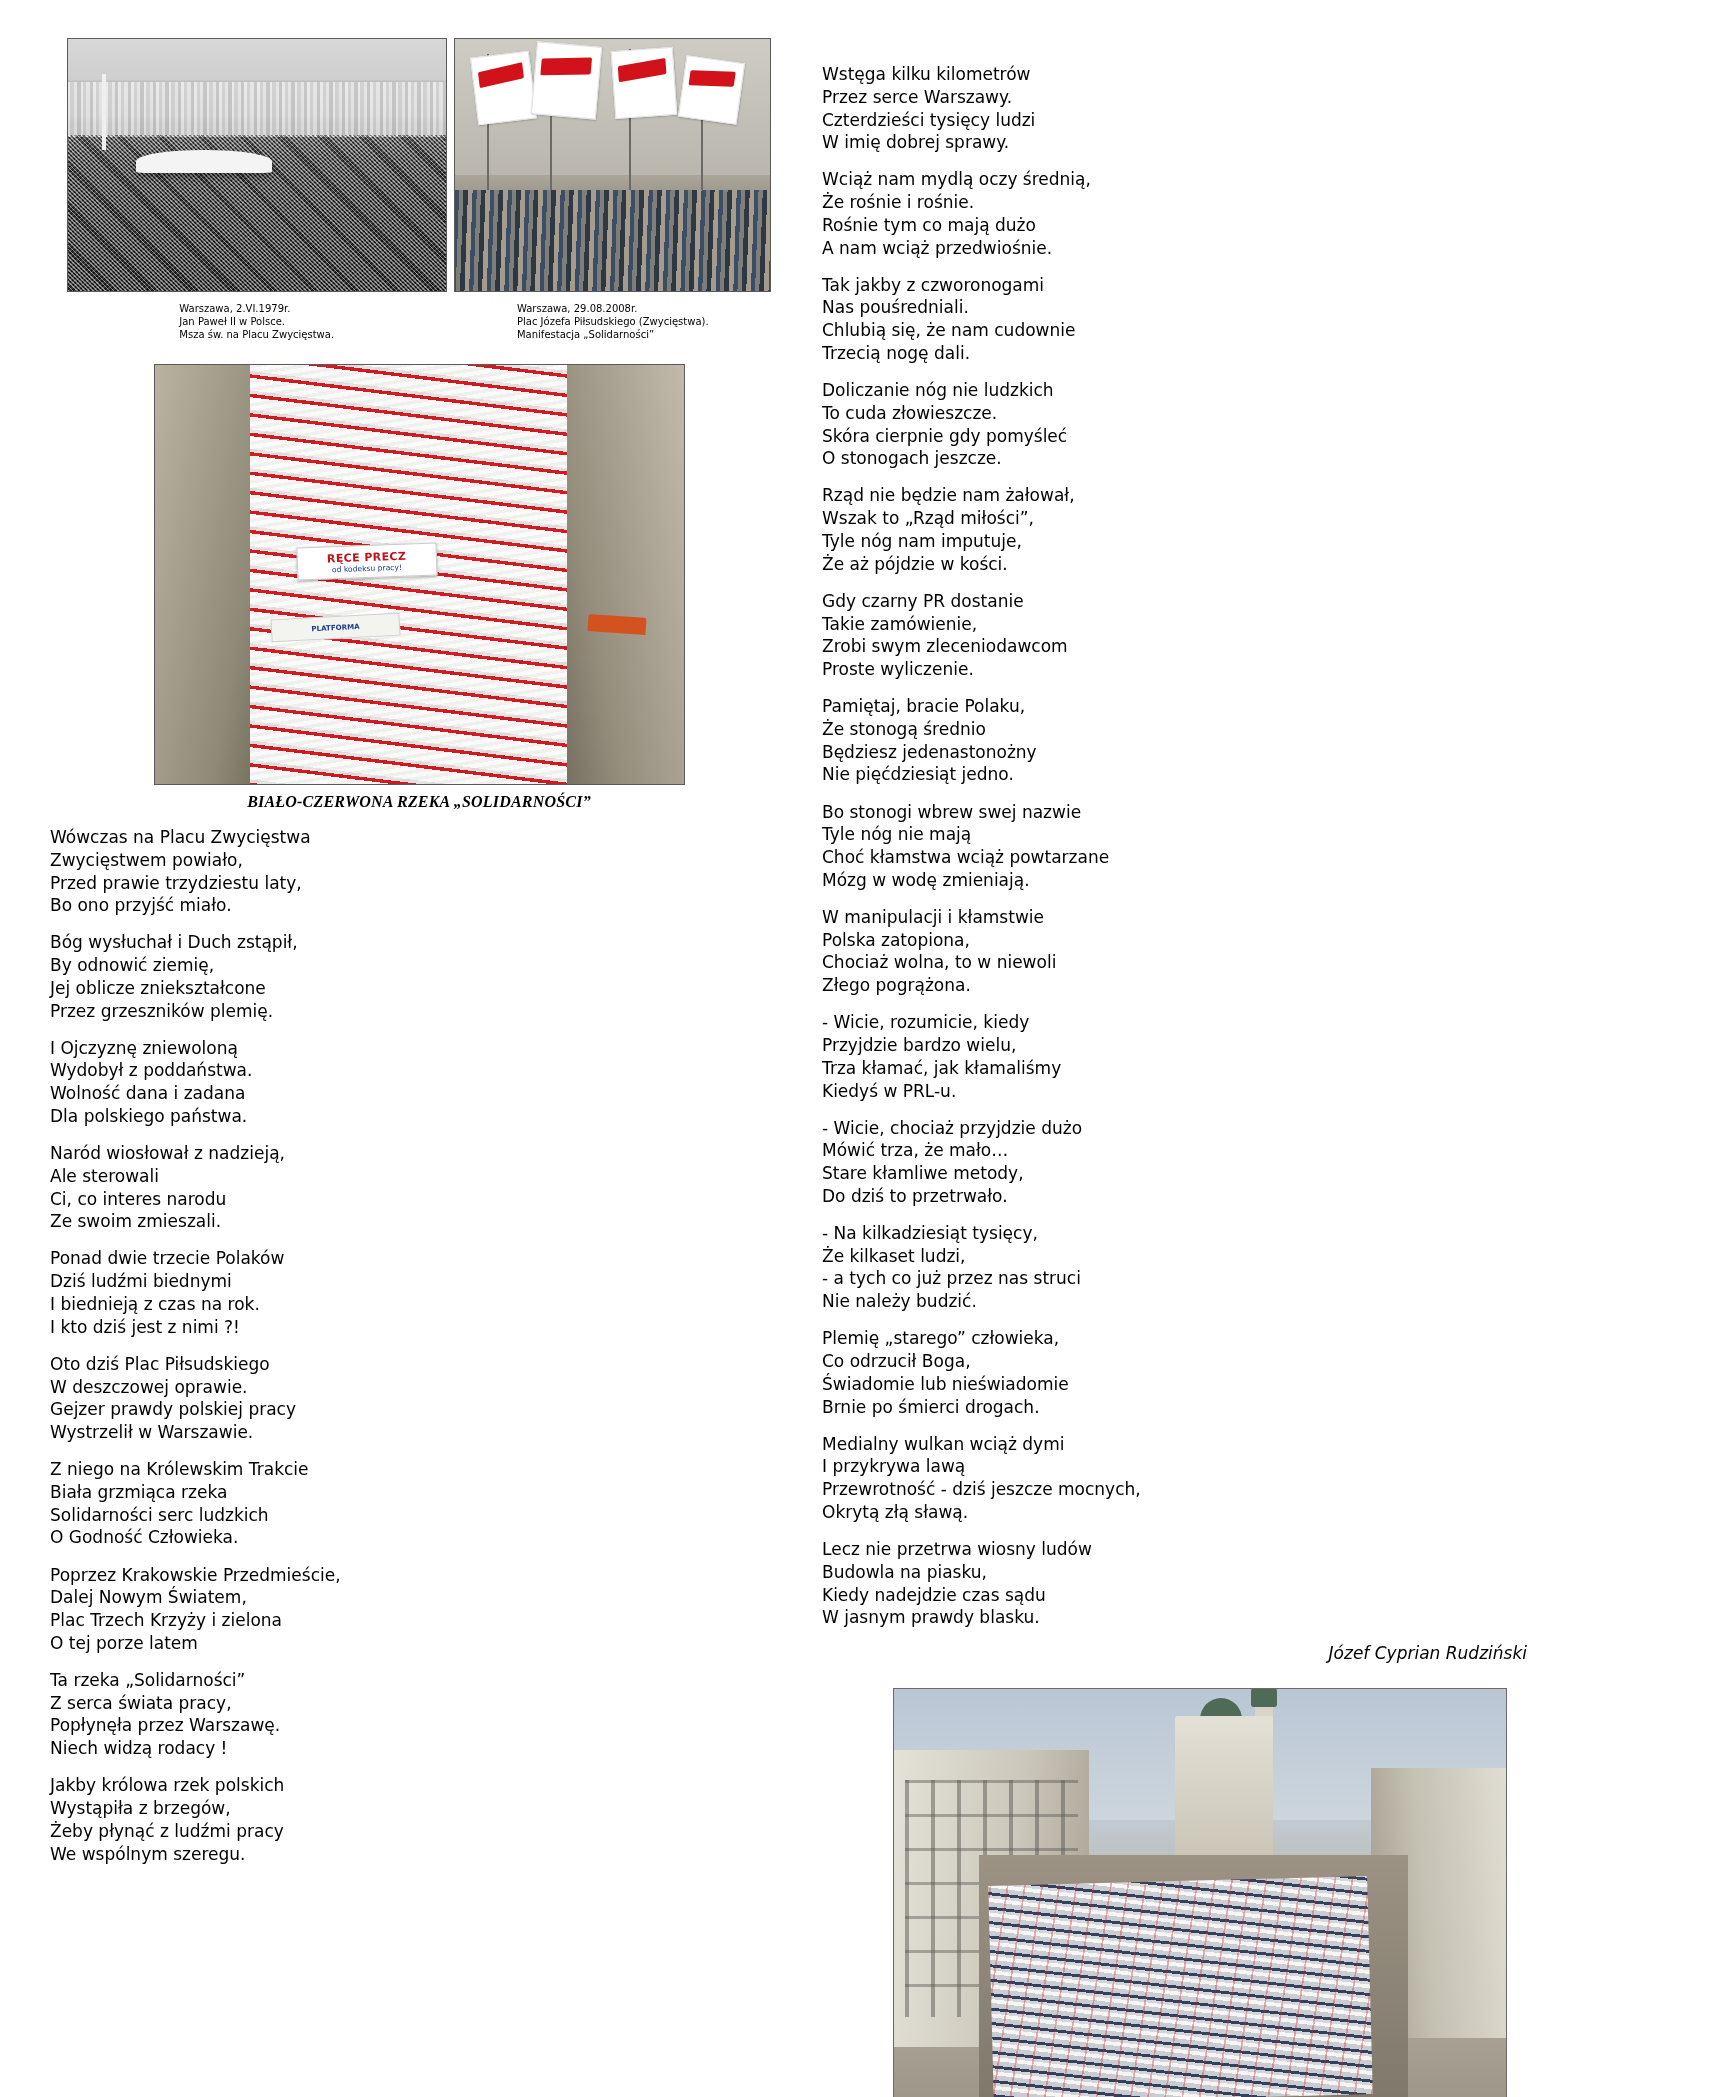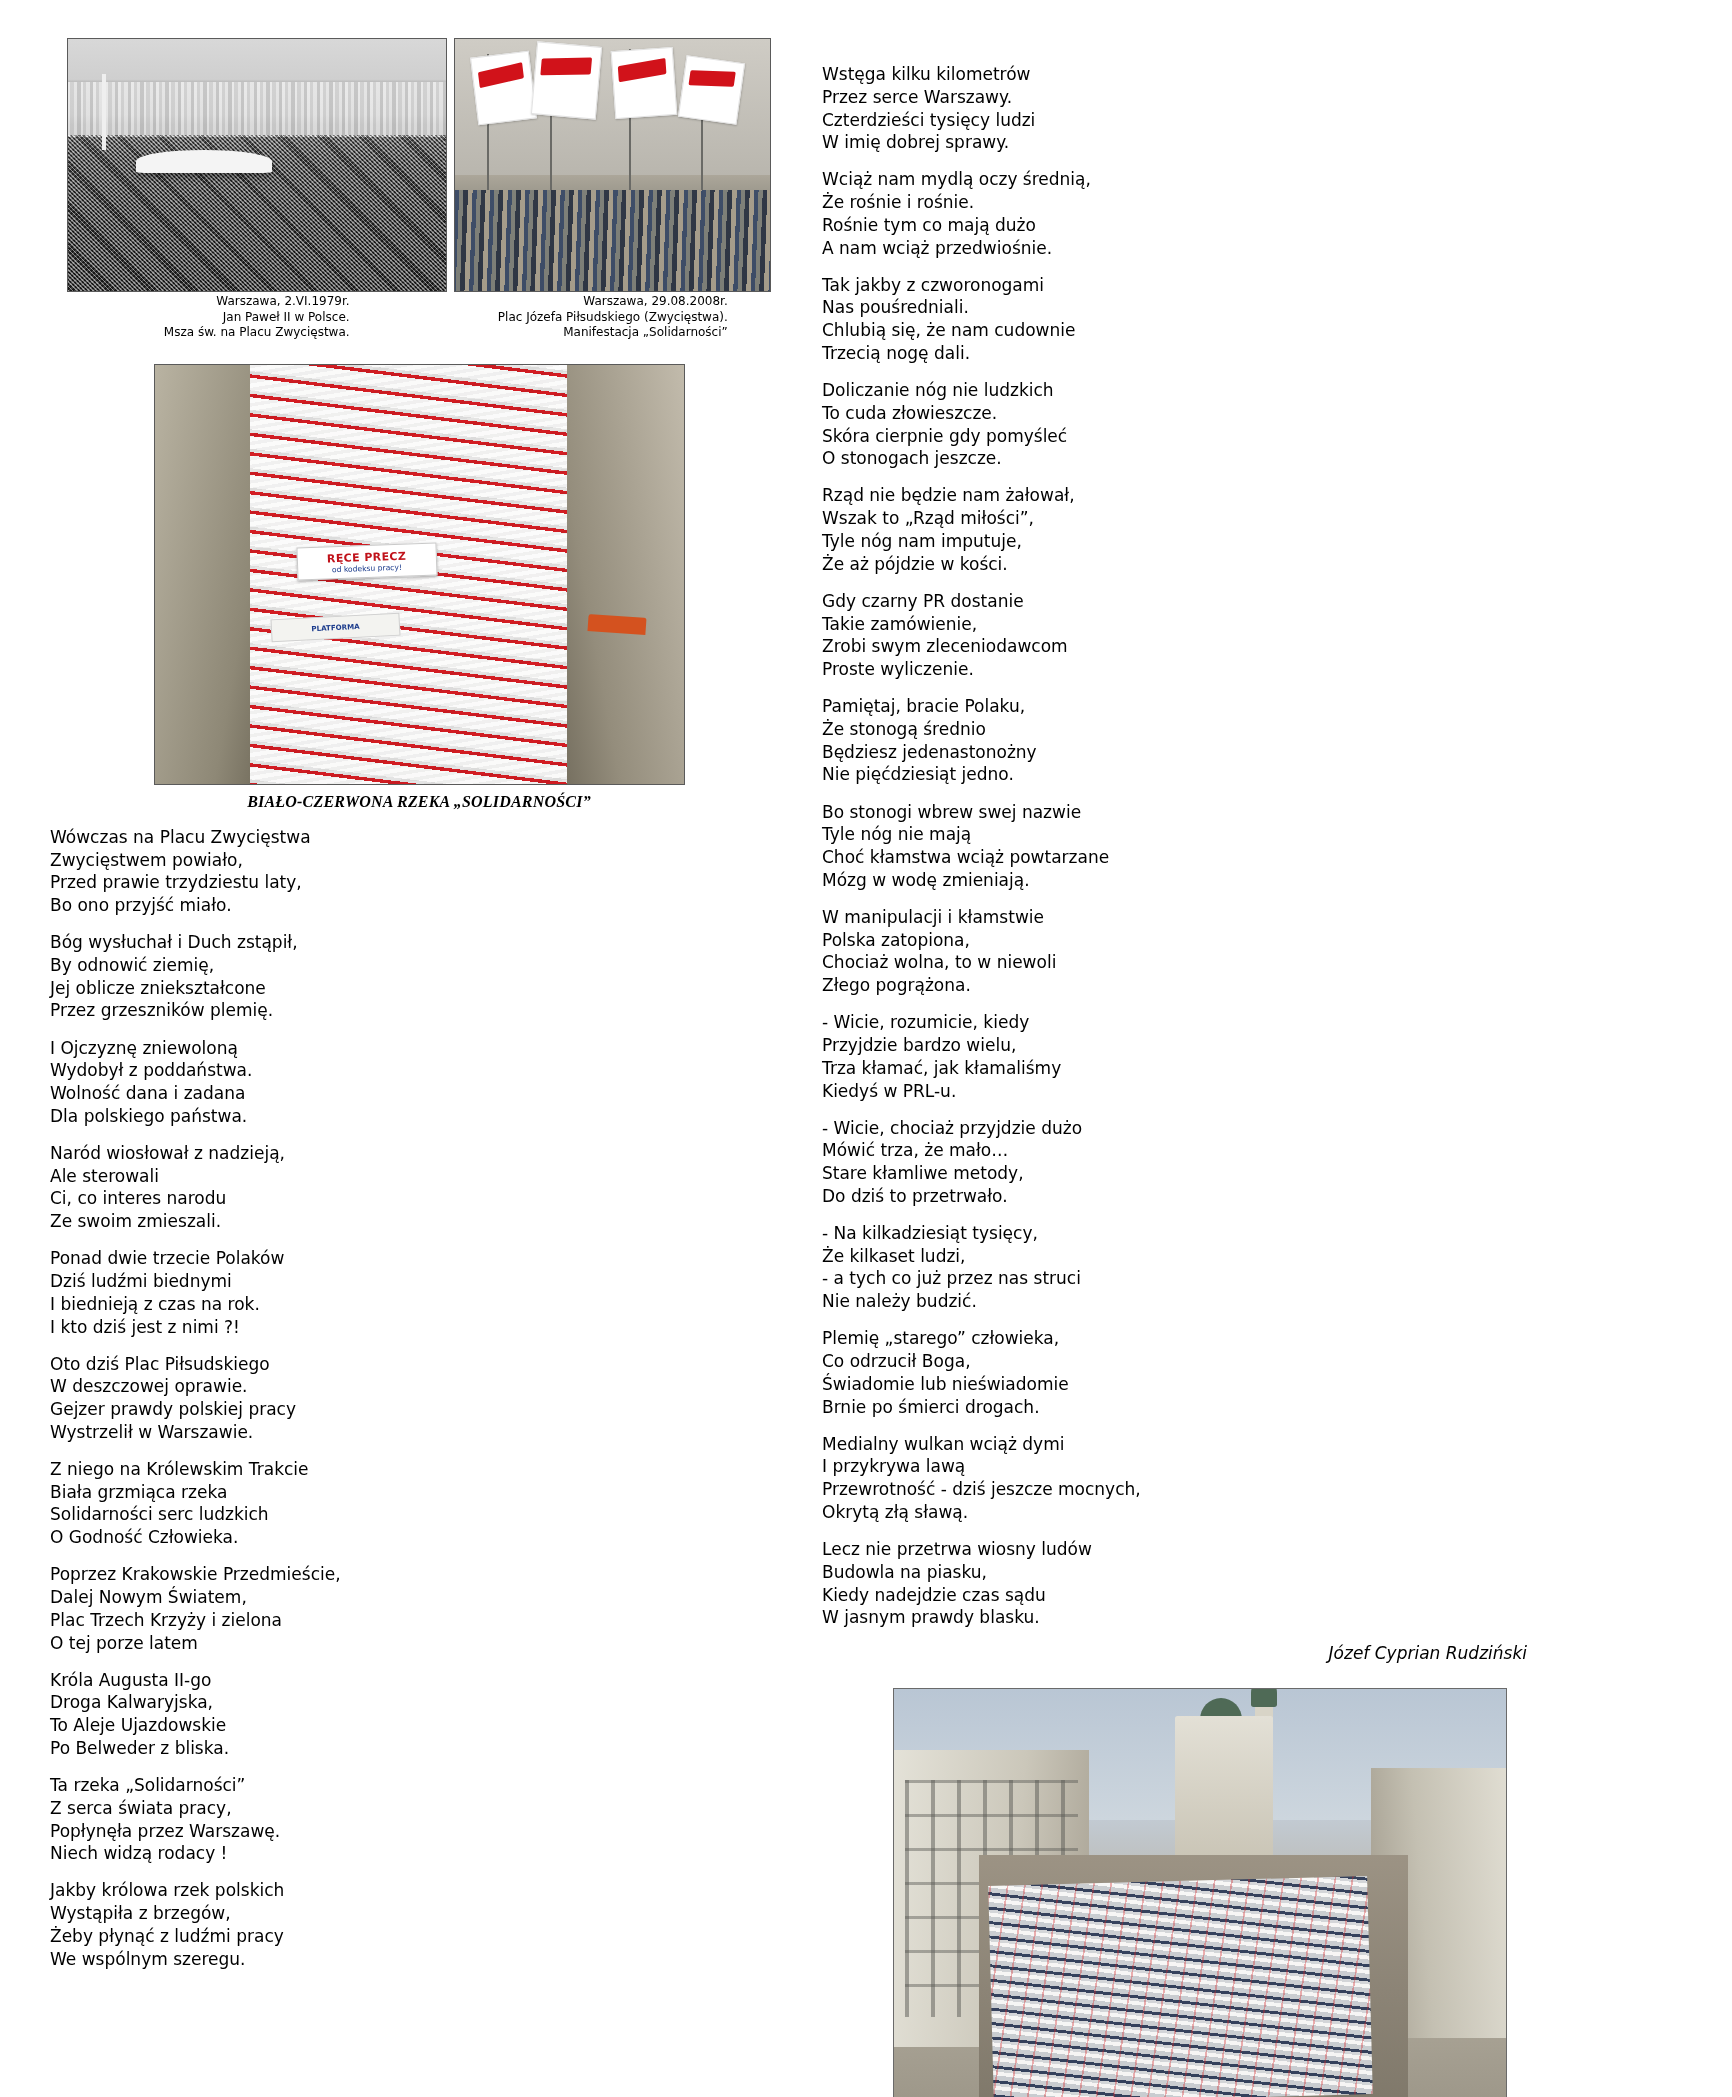--- a/index.html
+++ b/index.html
@@ -58,24 +58,24 @@
     display: flex;
     flex-direction: column;
     align-items: center;
   }
   .photo-frame {
     border: 0.8px solid #5a5a5a;
     overflow: hidden;
     position: relative;
   }
   .caption {
-    text-align: right;
-    font-size: 12px;
+    text-align: left;
+    font-size: 10px;
     line-height: 1.3;
-    margin-top: 2px;
+    margin-top: 10px;
     color: #000;
   }
 
   
   .photo-bw {
     width: 378px;
     height: 252px;
     background:
       linear-gradient(180deg, #d8d8d8 0%, #cfcfcf 16%, #bdbdbd 17%, #9e9e9e 30%, #6f6f6f 34%, #4a4a4a 48%, #3a3a3a 70%, #2e2e2e 100%);
     position: relative;
@@ -466,24 +466,20 @@
 Gejzer prawdy polskiej pracy
 Wystrzelił w Warszawie.</p>
         <p class="stanza">Z niego na Królewskim Trakcie
 Biała grzmiąca rzeka
 Solidarności serc ludzkich
 O Godność Człowieka.</p>
         <p class="stanza">Poprzez Krakowskie Przedmieście,
 Dalej Nowym Światem,
 Plac Trzech Krzyży i zielona
 O tej porze latem</p>
-        <p class="stanza">Króla Augusta II-go
-Droga Kalwaryjska,
-To Aleje Ujazdowskie
-Po Belweder z bliska.</p>
         <p class="stanza">Ta rzeka „Solidarności”
 Z serca świata pracy,
 Popłynęła przez Warszawę.
 Niech widzą rodacy !</p>
         <p class="stanza">Jakby królowa rzek polskich
 Wystąpiła z brzegów,
 Żeby płynąć z ludźmi pracy
 We wspólnym szeregu.</p>
       </div>
 

